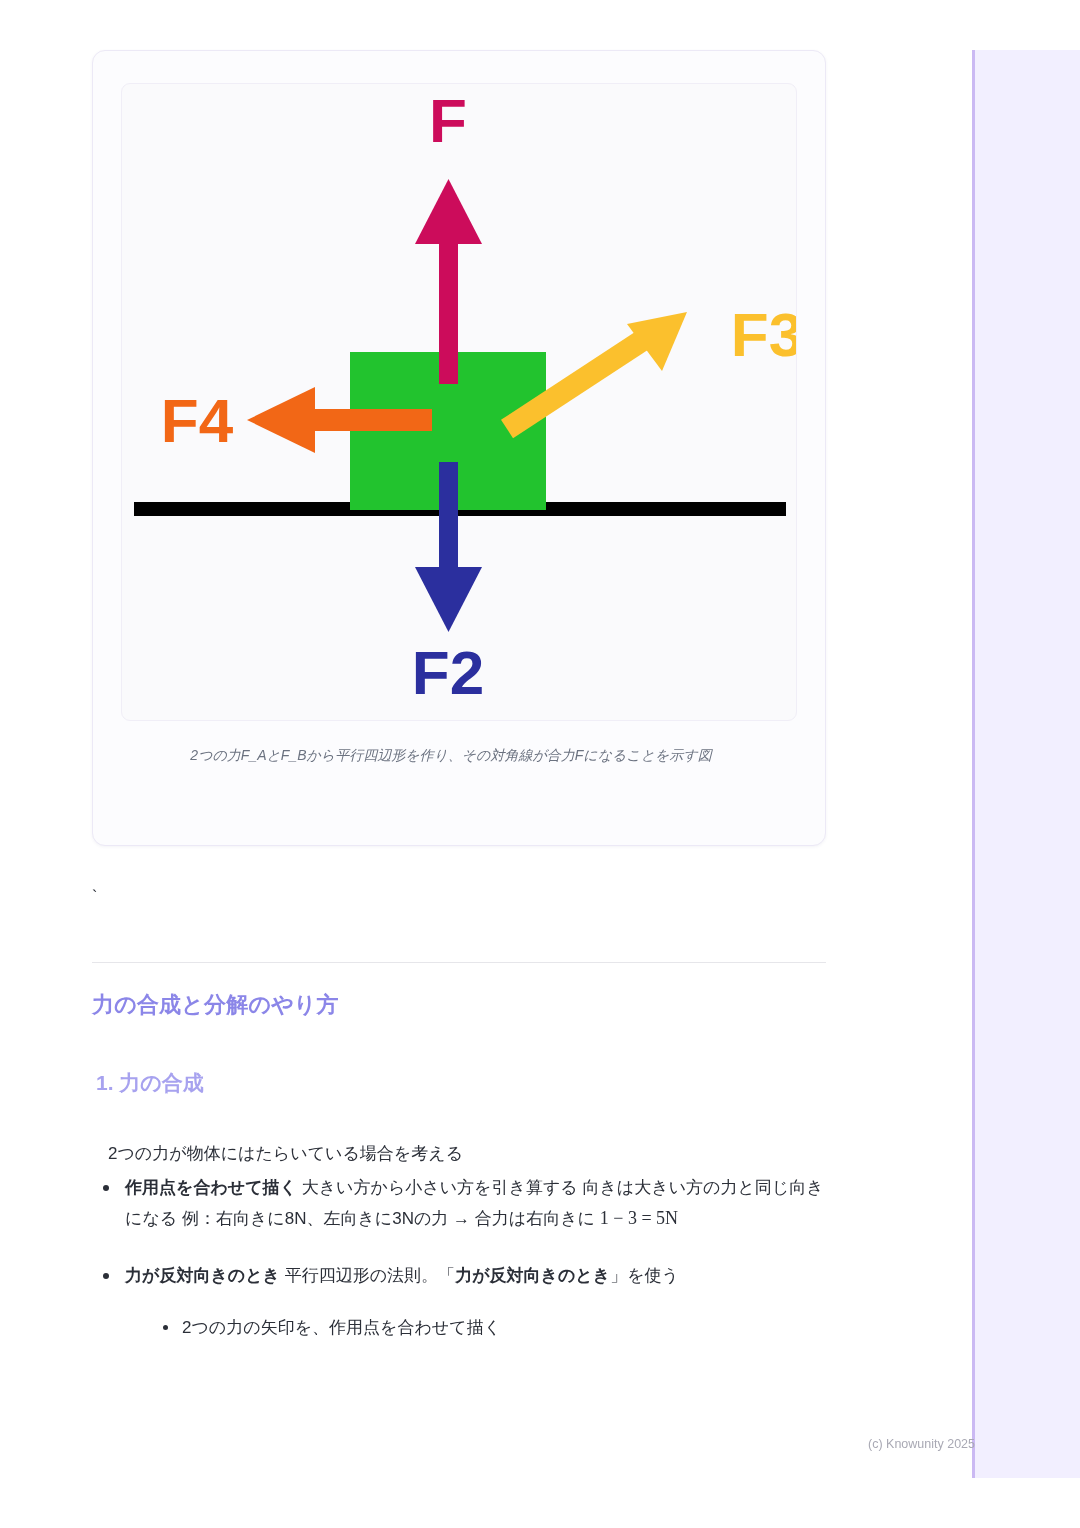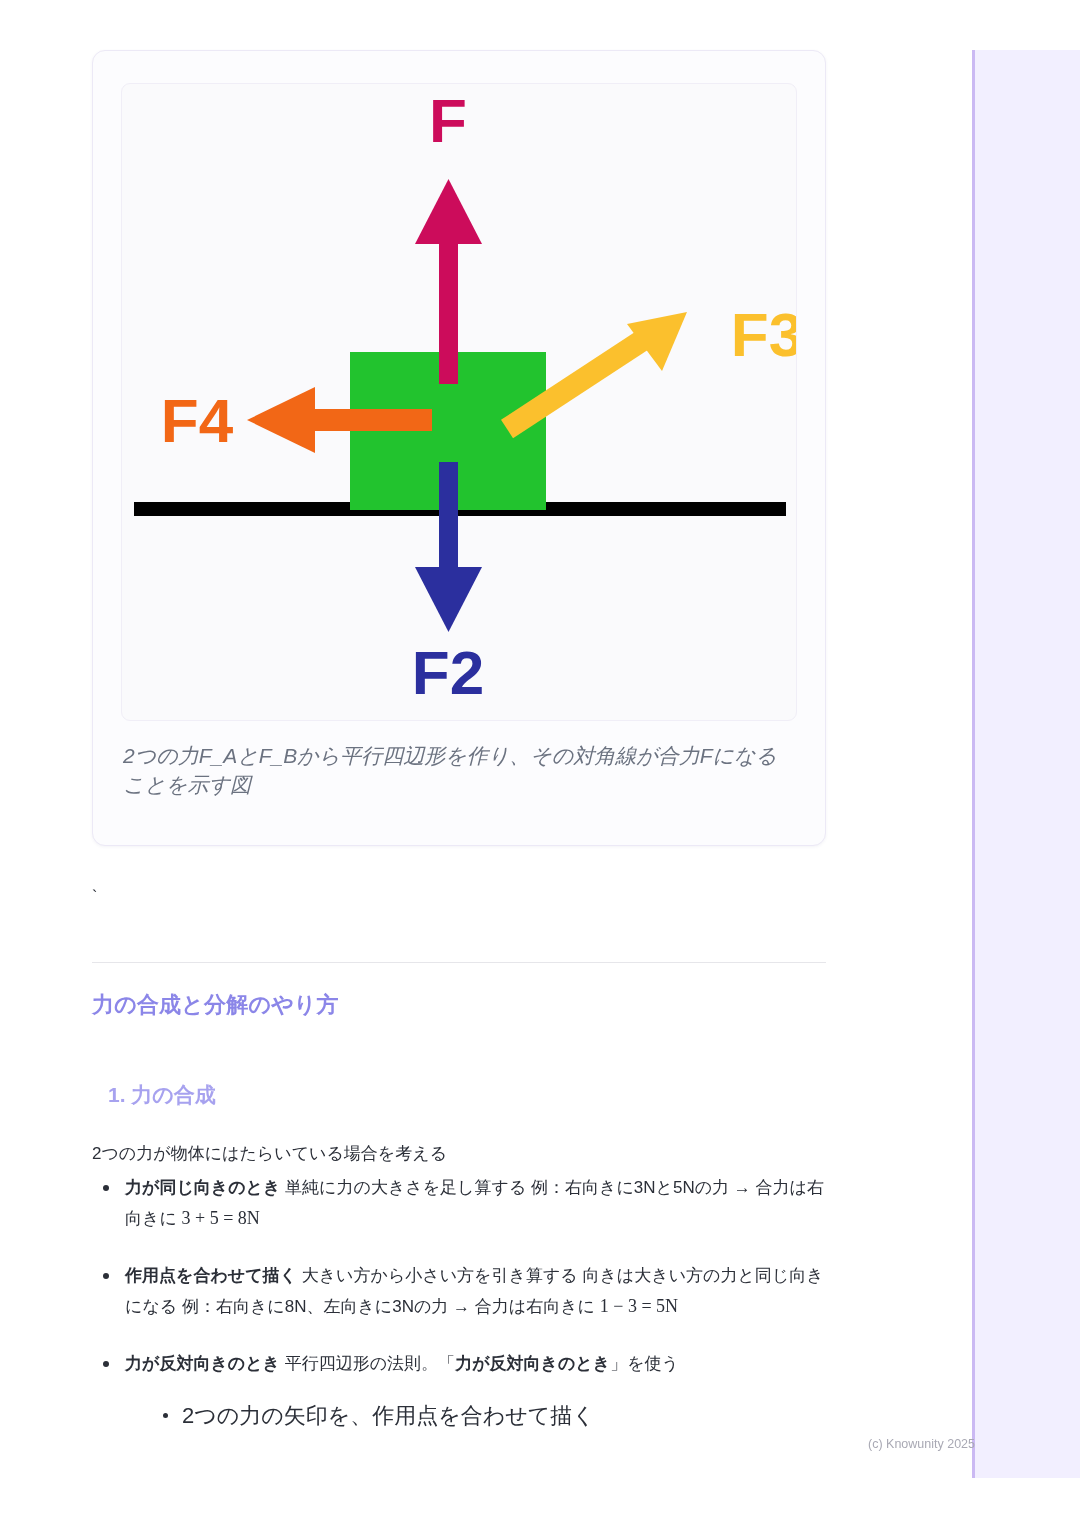--- a/index.html
+++ b/index.html
@@ -48,26 +48,26 @@
     width: 676px;
     height: 638px;
     background: #fafafc;
     border: 1px solid #f0eef7;
     border-radius: 9px;
     box-sizing: border-box;
     overflow: hidden;
   }
   .figure-caption {
     position: absolute;
-    left: 30px;
+    left: 22px;
     top: 690px;
     width: 672px;
-    text-align: left;
+    text-align: center;
     font-style: italic;
-    font-size: 21px;
+    font-size: 14px;
     line-height: 29px;
     color: #6b7280;
   }
 
   
   .figure-inner svg { display: block; }
 
   
   .stray-text {
     position: absolute;
@@ -99,27 +99,27 @@
     color: #8b86e8;
     margin: 0;
   }
   .h3-title {
     position: absolute;
     left: 92px;
     top: 1065px;
     font-size: 21px;
     font-weight: bold;
     color: #a7a2ef;
-    margin: 16px;
+    margin: 4px;
   }
 
   
   .para {
     position: absolute;
-    left: 92px;
+    left: 108px;
     top: 1122px;
     width: 740px;
     font-size: 17px;
     line-height: 30px;
     color: #2b2f38;
   }
 
   .bullets {
     position: absolute;
     left: 92px;
@@ -154,21 +154,21 @@
   }
 
   .subbullets {
     list-style: none;
     margin: 22px 0 0 0;
     padding: 0 0 0 35px;
   }
   .subbullets > li {
     position: relative;
     padding-left: 22px;
-    font-size: 22px;
+    font-size: 17px;
     line-height: 30px;
   }
   .subbullets > li::before {
     content: "";
     position: absolute;
     left: 3px;
     top: 12px;
     width: 5px;
     height: 5px;
     border-radius: 50%;
@@ -232,23 +232,20 @@
 
 <div class="divider"></div>
 
 <h2 class="h2-title">力の合成と分解のやり方</h2>
 <h3 class="h3-title">1. 力の合成</h3>
 
 <p class="para">2つの力が物体にはたらいている場合を考える</p>
 
 <ul class="bullets">
 
-  <li>
-    <b>力が同じ向きのとき</b><span> 単純に力の大きさを足し算する 例：右向きに3Nと5Nの力 → 合力は右向きに </span><span class="math">3 + 5 = 8N</span>
-  </li>
 
   <li>
     <b>作用点を合わせて描く</b><span> 大きい方から小さい方を引き算する 向きは大きい方の力と同じ向きになる 例：右向きに8N、左向きに3Nの力 → 合力は右向きに </span><span class="math">1 − 3 = 5N</span>
   </li>
 
   <li>
     <b>力が反対向きのとき</b><span> 平行四辺形の法則。「</span><b>力が反対向きのとき</b><span>」を使う</span>
 
     <ul class="subbullets">
       <li>2つの力の矢印を、作用点を合わせて描く</li>

